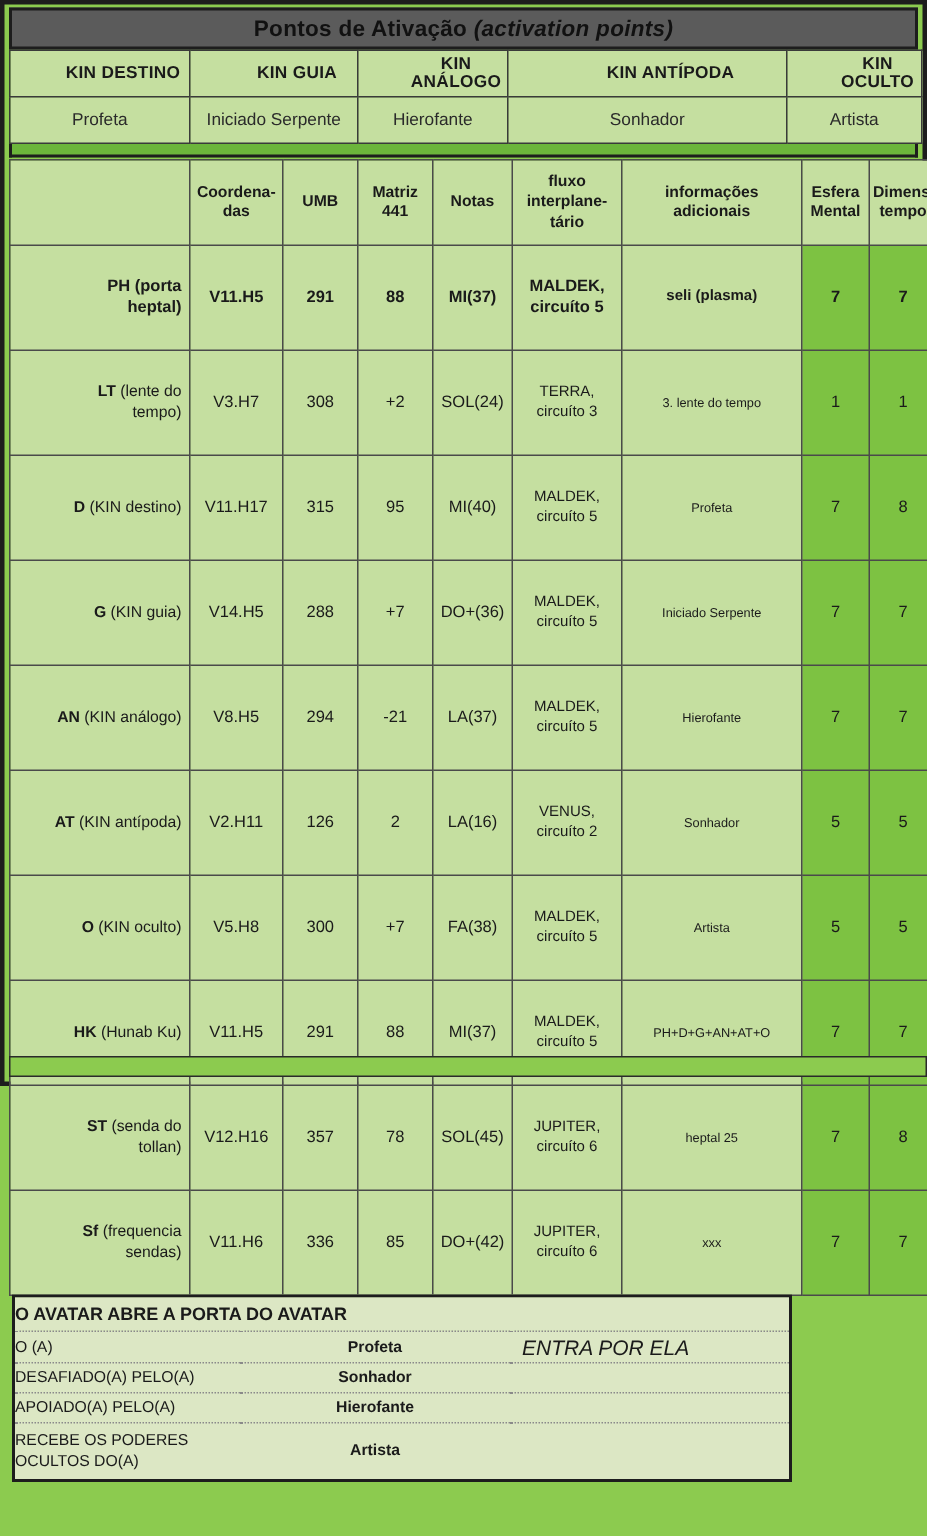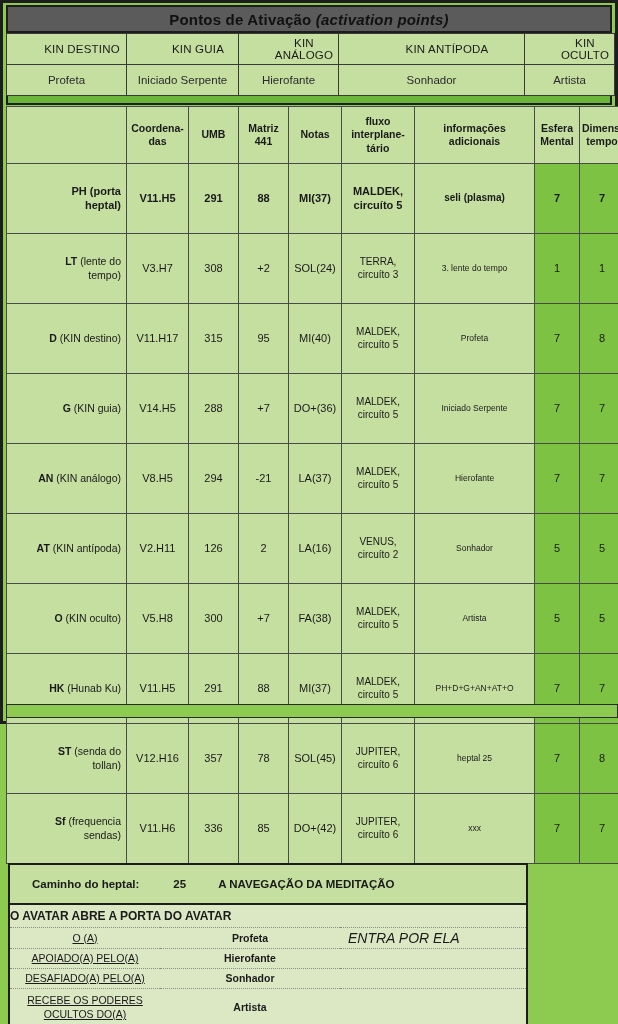--- a/index.html
+++ b/index.html
@@ -51,21 +51,21 @@
     margin:0 3px;
     width:608px;
     table-layout:fixed;
   }
   .kintable td{
     border:1px solid #3a3a3a;
     background:#C5DFA0;
     text-align:center;
     box-sizing:border-box;
   }
-  .kintable tr.hdr td{height:31px;font-size:11.5px;font-weight:normal;letter-spacing:.2px;padding-left:32px;}
+  .kintable tr.hdr td{height:31px;font-size:11.5px;font-weight:bold;letter-spacing:.2px;padding-left:32px;}
   .kintable tr.val td{height:31px;font-size:11.5px;font-weight:normal;color:#2a2a2a;}
 
   
   .spacer{
     margin:0 3px;
     height:9px;
     background:#6CB53B;
     border:2px solid #1d1d1d;
     border-top:none;
     box-sizing:border-box;
@@ -141,21 +141,21 @@
     border-top:1px dotted #8a8a8a;
     border-bottom:1px dotted #8a8a8a;
     font-size:10.5px;
     padding:2px 0;
     box-sizing:border-box;
   }
   .avatartable tr.avhdr td{
     text-align:left;font-weight:bold;font-size:12px;height:22px;
     border-top:none;
   }
-  .avatartable td.k{text-align:center;text-decoration:underline;}
+  .avatartable td.k{}
   .avatartable td.v{text-align:center;font-weight:bold;}
   .avatartable td.x{text-align:left;padding-left:8px;font-size:14px;font-style:italic;}
   .avatartable tr.r td{height:20px;}
   .avatartable tr.last td{height:38px;border-bottom:none;}
   .avatartable tr.last td.k{line-height:1.35;}
 
   .footband{
     position:absolute;left:3px;bottom:3px;width:612px;height:14px;
     background:#8CCB4F;border:1px solid #2a2a2a;box-sizing:border-box;
   }
@@ -329,49 +329,44 @@
           <td class="notas">DO+(42)</td>
           <td class="flux">JUPITER,<br>circuíto 6</td>
           <td class="info">xxx</td>
           <td class="sphere">7</td>
           <td class="dim">7</td>
         </tr>
       </tbody>
   </table>
 
   <div class="bottomwrap">
-    <div class="caminho">
-      <span class="lab">Caminho do heptal:</span>
-      <span class="num">25</span>
-      <span class="nav">A NAVEGAÇÃO DA MEDITAÇÃO</span>
-    </div>
 
     <table class="avatartable">
       <colgroup>
         <col style="width:150px">
           <col style="width:180px">
           <col style="width:186px">
       </colgroup>
       <tbody id="avatar-body">
         <tr class="avhdr">
           <td colspan="3">O AVATAR ABRE A PORTA DO AVATAR</td>
         </tr>
       <tr class="r">
             <td class="k">O (A)</td>
             <td class="v">Profeta</td>
             <td class="x">ENTRA POR ELA</td>
           </tr>
           <tr class="r">
-            <td class="k">APOIADO(A) PELO(A)</td>
-            <td class="v">Hierofante</td>
+            <td class="k">DESAFIADO(A) PELO(A)</td>
+            <td class="v">Sonhador</td>
             <td class="x"></td>
           </tr>
           <tr class="r">
-            <td class="k">DESAFIADO(A) PELO(A)</td>
-            <td class="v">Sonhador</td>
+            <td class="k">APOIADO(A) PELO(A)</td>
+            <td class="v">Hierofante</td>
             <td class="x"></td>
           </tr>
           <tr class="r last">
             <td class="k">RECEBE OS PODERES<br>OCULTOS DO(A)</td>
             <td class="v">Artista</td>
             <td class="x"></td>
           </tr>
         </tbody>
     </table>
   </div>

